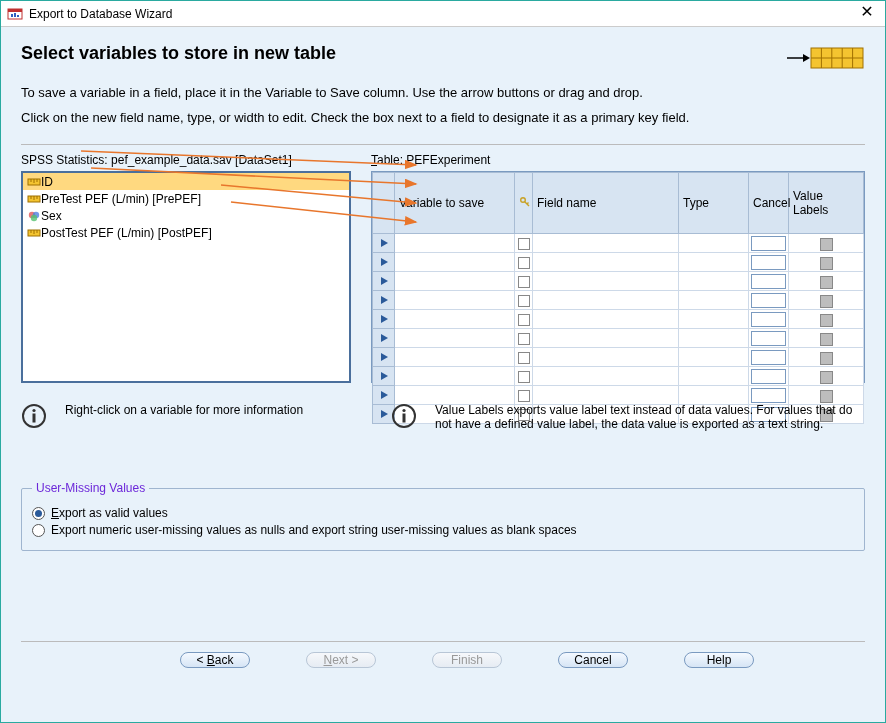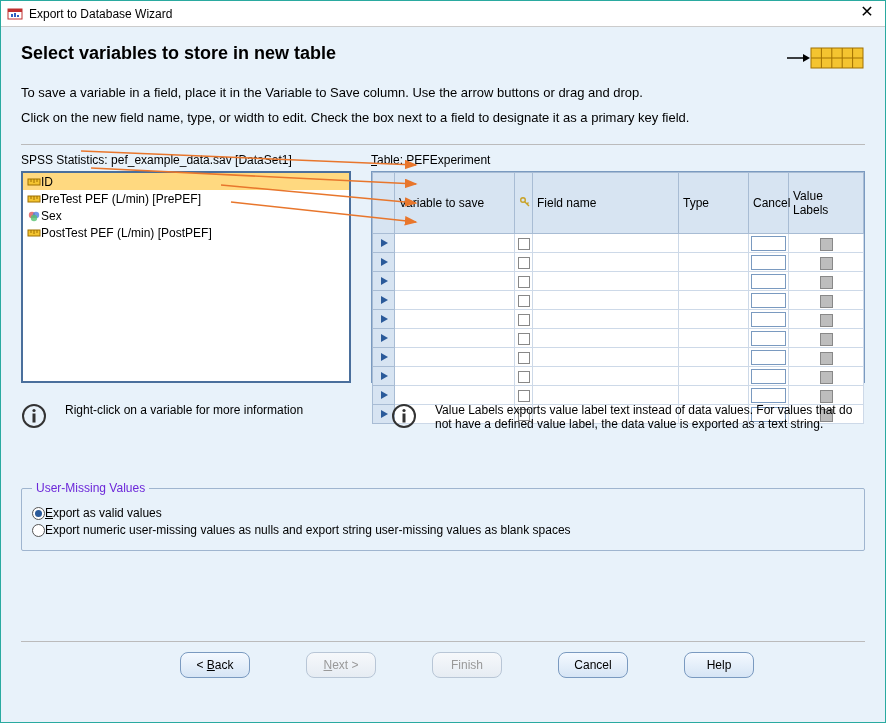--- a/index.html
+++ b/index.html
@@ -43,28 +43,28 @@
 .play-icon svg { display:block; margin:0 auto;}
 
 .hints { display: flex; margin-top: 20px; gap: 30px; }
 .hint { display: flex; align-items: flex-start; gap: 18px; font-size: 12px; }
 .hint .info-icon { width: 26px; height: 26px; flex-shrink: 0; }
 .hint.left { width: 340px; }
 .hint.right { flex: 1; }
 
 .fieldset { border: 1px solid #9fb5cf; margin-top: 50px; padding: 8px 10px 10px 10px; border-radius:2px;}
 .fieldset legend { color: #6d28d9; font-size: 12px; padding: 0 4px; }
-.radio-row { display: flex; align-items: center; margin: 3px 0; font-size: 12px; }
+.radio-row { display: flex; align-items: center; gap: 6px; margin: 3px 0; font-size: 12px; }
 .radio-dot { width:13px; height:13px; border:1px solid #555; border-radius:50%; display:inline-flex; align-items:center; justify-content:center; background:#fff;}
 .radio-dot.checked::after { content:""; width:7px; height:7px; background:#2a5a9a; border-radius:50%; display:block;}
 .radio-row .mnemonic { text-decoration: underline; }
 
 .bottom-divider { border:none; border-top:1px solid #bbb; margin-top:90px; }
 .button-row { display: flex; justify-content: center; gap: 8px; padding: 10px 0 12px 0; }
-.btn { min-width: 70px; height: 26px; border: 1px solid #7a9ac0; border-radius: 8px; background: linear-gradient(#f4f9ff,#d6e5f5); font-size: 12px; padding: 0 10px; cursor: pointer; margin-left: 48px; }
+.btn { min-width: 70px; height: 16px; border: 1px solid #7a9ac0; border-radius: 8px; background: linear-gradient(#f4f9ff,#d6e5f5); font-size: 12px; padding: 0 10px; cursor: pointer; margin-left: 48px; }
 .btn.disabled { color: #999; border-color:#b8c6d6; background: linear-gradient(#f6f8fb,#e6ecf3); cursor: default; }
 .btn .mnemonic { text-decoration: underline; }
 
 .arrow-overlay { position:absolute; pointer-events:none; }
 </style>
 </head>
 <body>
 
 <div class="window">
 

